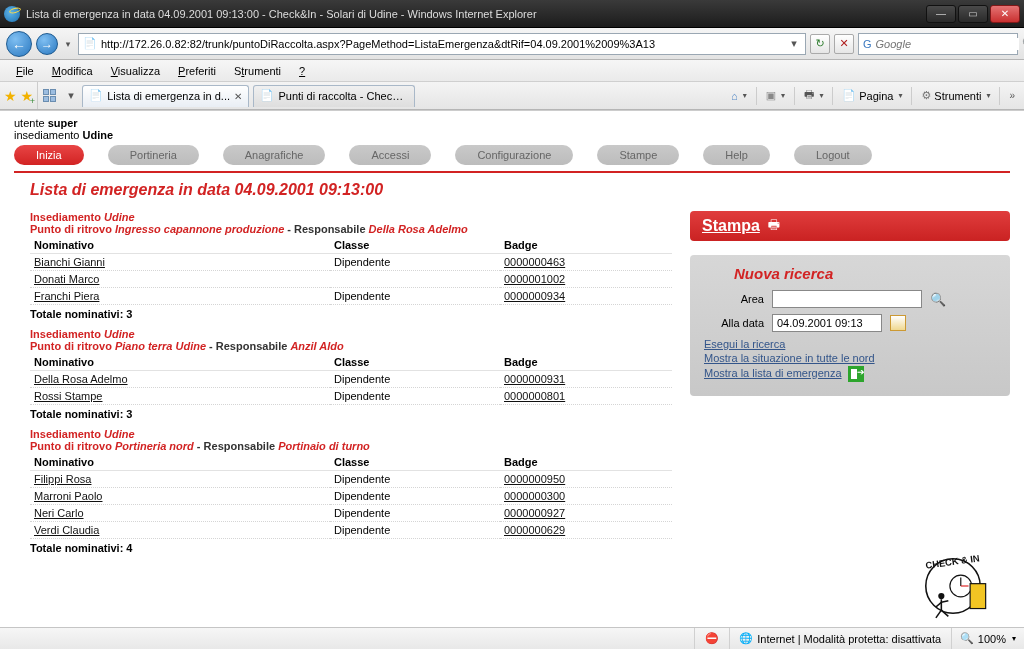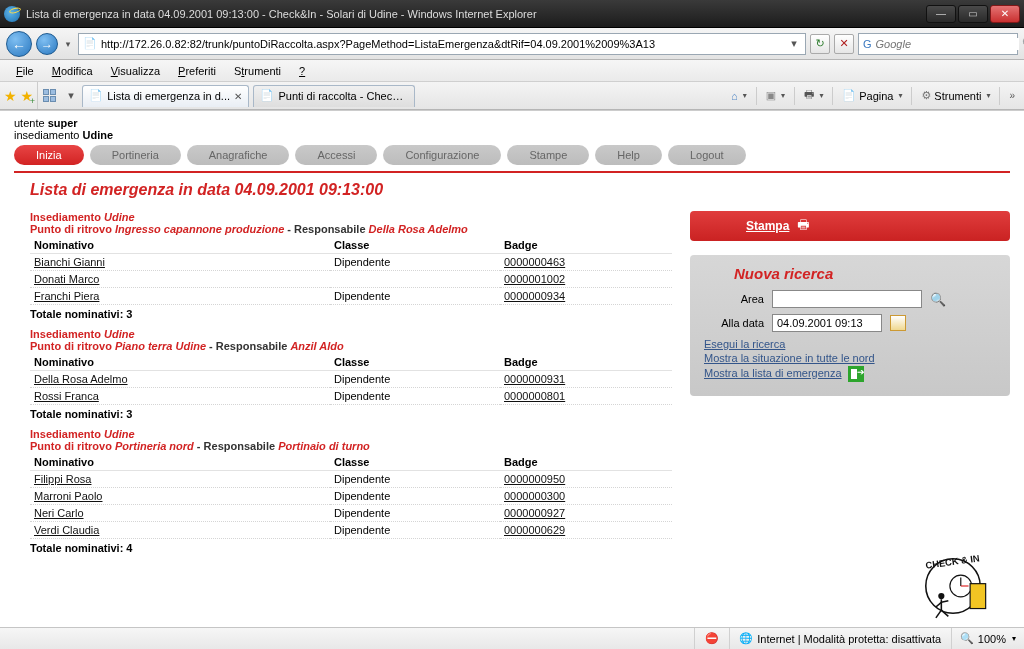--- a/index.html
+++ b/index.html
@@ -53,21 +53,21 @@
   .icon-rss{color:#888;}
   .icon-print{color:#555;}
   .icon-gear{color:#777;}
   .chevrons{font-size:10px;color:#555;}
 
   
   .page-viewport{ height: calc(649px - 28px - 32px - 22px - 28px - 22px); background:#fff; border-top:1px solid #ccc; position:relative; overflow:hidden;}
   .content{ padding:6px 14px; position:relative; height:100%;}
   .user-line{ font-size:11px; margin-bottom:0px;}
   .user-line b{font-weight:bold;}
-  .topnav{ display:flex; gap:6px; margin:4px 0 6px 0;}
+  .topnav{ display:flex; gap:24px; margin:4px 0 6px 0;}
   .topnav .btn{ height:20px; padding:0 22px; border-radius:10px; background:linear-gradient(#c9c9c9,#bcbcbc); color:#666; font-size:11px; display:flex; align-items:center;}
   .topnav .btn.active{ background:linear-gradient(#e84545,#d22323); color:#fff;}
   .red-rule{ height:2px; background:#d22323; margin:0 0 8px 0;}
 
   .page-title{ font-family: Verdana, Arial; font-size:16px; font-weight:bold; color:#d22323; font-style:italic; margin:6px 0 12px 16px;}
   .page-title .norm{ font-style:italic;}
 
   .main-flex{ display:flex; gap:18px;}
   .left-col{ flex:1; padding-left:16px;}
   .right-col{ width:320px;}
@@ -79,21 +79,21 @@
   .group-head .l2 .black{color:#333;}
   .group-head .l2 i{font-style:italic;}
 
   table.data{ width:100%; border-collapse:collapse; margin-top:2px;}
   table.data th{ text-align:left; font-weight:bold; font-size:11px; padding:2px 4px; border-bottom:1px solid #e2e2e2;}
   table.data td{ font-size:11px; padding:2px 4px; border-bottom:1px dotted #d5d5d5;}
   table.data td a, table.data td .lnk{ text-decoration:underline; color:#111;}
   .total-row{ font-weight:bold; padding:3px 4px 8px 0;}
 
   .stampa-bar{ background:linear-gradient(#e03d3d,#ca2222); height:30px; border-radius:4px; display:flex; align-items:center; padding:0 12px; gap:8px;}
-  .stampa-bar a{ color:#fff; font-weight:bold; text-decoration:underline; font-size:12px;margin-left:44px;}
+  .stampa-bar a{ color:#fff; font-weight:bold; text-decoration:underline; font-size:16px;}
   .print-icon-white{color:#fff; font-size:13px;}
 
   .search-panel{ background:linear-gradient(#d7d7d7,#c8c8c8); border-radius:4px; margin-top:14px; padding:10px 14px 14px 14px;}
   .search-panel h3{ color:#d22323; font-style:italic; font-size:15px; font-weight:bold; margin-bottom:8px; padding-left:30px;}
   .form-row{ display:flex; align-items:center; gap:8px; margin-bottom:6px;}
   .form-row label{ width:60px; text-align:right; font-size:11px;}
   .form-row input{ height:18px; border:1px solid #888; padding:0 4px; font-size:11px;}
   .mag{ color:#5a8dc8; font-size:13px;}
   .cal{ width:16px; height:16px; background:linear-gradient(#fff,#f0d890); border:1px solid #cc9933; display:inline-block;}
   .links-block{ margin-top:0;}
@@ -261,21 +261,21 @@
                   <th style="width:300px">Nominativo</th>
                   <th style="width:170px">Classe</th>
                   <th>Badge</th>
                 </tr>
                 <tr>
                   <td><span class="lnk">Della Rosa Adelmo</span></td>
                   <td>Dipendente</td>
                   <td><span class="lnk">0000000931</span></td>
                 </tr>
                 <tr>
-                  <td><span class="lnk">Rossi Franca</span></td>
+                  <td><span class="lnk">Rossi Stampe</span></td>
                   <td>Dipendente</td>
                   <td><span class="lnk">0000000801</span></td>
                 </tr>
               </tbody>
             </table>
             <div class="total-row">Totale nominativi: 3</div>
           </div>
           <div>
             <div class="group-head">
               <div class="l1"><span>Insediamento </span><i>Udine</i></div>

